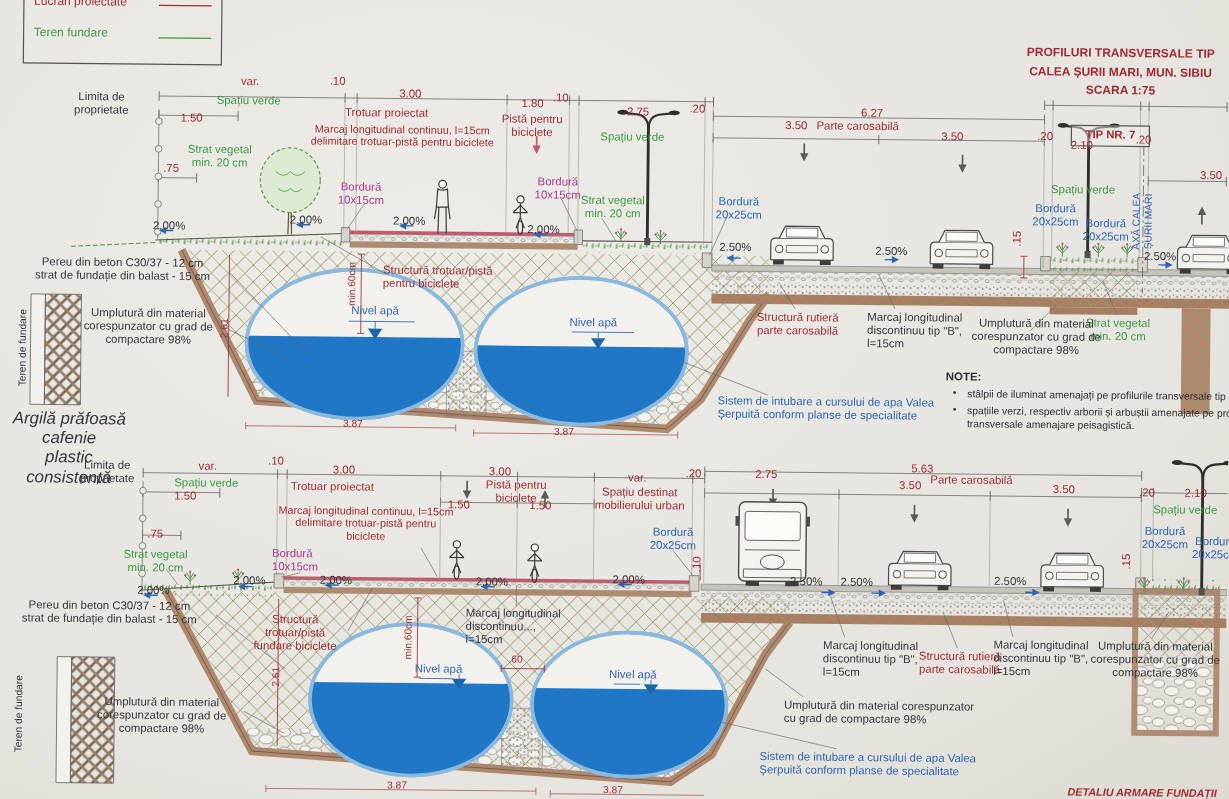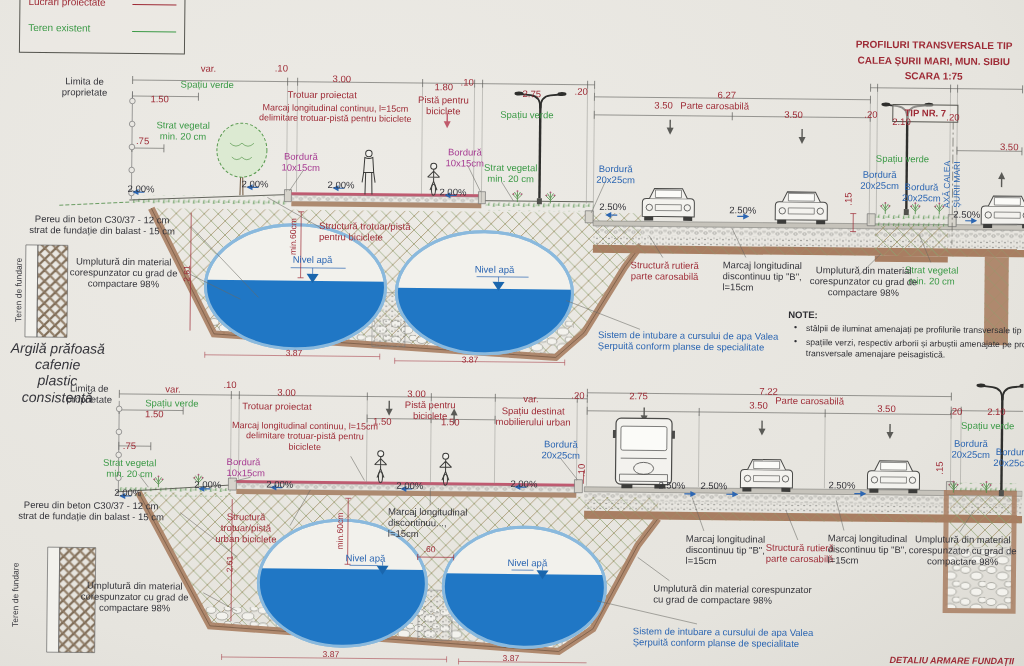--- a/index.html
+++ b/index.html
@@ -305,21 +305,21 @@
   <use href="#shrub" transform="translate(160,491)"></use>
   <use href="#shrub" transform="translate(200,489)"></use>
   <use href="#shrub" transform="translate(955,488)"></use>
   <use href="#shrub" transform="translate(988,488)"></use>
 </g>
 </svg>
 
 <div class="legend">
   <div class="legend-row" style="top:6px;color:#9e2b36">Lucrări proiectate</div>
   <span class="leg-line" style="right:8px;top:13px;border-color:#9e2b36"></span>
-  <div class="legend-row" style="top:32px;color:#3c9a47">Teren existent</div>
+  <div class="legend-row" style="top:32px;color:#3c9a47">Teren fundare</div>
   <span class="leg-line" style="right:8px;top:40px;border-color:#3c9a47"></span>
 </div>
 
 <div class="titleblock">
   <div>PROFILURI TRANSVERSALE TIP</div>
   <div>CALEA ȘURII MARI, MUN. SIBIU</div>
   <div>SCARA 1:75</div>
 </div>
 <div class="tipbox">TIP NR. 7</div>
 
@@ -442,42 +442,42 @@
       <div class="lbl" style="left: 524px; top: 393px; color: rgb(158, 43, 54); text-align: left;">var.</div>
       <div class="lbl" style="left: 484px; top: 405px; color: rgb(158, 43, 54); width: 100px;">Spațiu destinat
 mobilierului urban</div>
       <div class="lbl" style="left: 572px; top: 389px; color: rgb(158, 43, 54); text-align: left;">.20</div>
       <div class="lbl" style="left: 630px; top: 389px; color: rgb(158, 43, 54); text-align: left;">2.75</div>
       <div class="lbl" style="left: 538px; top: 438px; color: rgb(44, 102, 178); width: 48px;">Bordură
 20x25cm</div>
       <div class="lbl" style="left: 576px; top: 464px; color: rgb(158, 43, 54); text-align: left; transform: rotate(-90deg);">.10</div>
       <div class="lbl" style="left: 660px; top: 478px; color: rgb(53, 53, 59); text-align: left;">2.50%</div>
       <div class="lbl" style="left: 702px; top: 478px; color: rgb(53, 53, 59); text-align: left;">2.50%</div>
-      <div class="lbl" style="left: 760px; top: 383px; color: rgb(158, 43, 54); text-align: left;">7.22</div>
+      <div class="lbl" style="left: 760px; top: 383px; color: rgb(158, 43, 54); text-align: left;">5.63</div>
       <div class="lbl" style="left: 776px; top: 392px; color: rgb(158, 43, 54); text-align: left;">Parte carosabilă</div>
       <div class="lbl" style="left: 750px; top: 397px; color: rgb(158, 43, 54); text-align: left;">3.50</div>
       <div class="lbl" style="left: 878px; top: 399px; color: rgb(158, 43, 54); text-align: left;">3.50</div>
       <div class="lbl" style="left: 950px; top: 401px; color: rgb(158, 43, 54); text-align: left;">.20</div>
       <div class="lbl" style="left: 988px; top: 401px; color: rgb(158, 43, 54); text-align: left;">2.10</div>
       <div class="lbl" style="left: 962px; top: 415px; color: rgb(60, 154, 71); text-align: left;">Spațiu verde</div>
       <div class="lbl" style="left: 948px; top: 433px; color: rgb(44, 102, 178); width: 48px;">Bordură
 20x25cm</div>
       <div class="lbl" style="left: 990px; top: 441px; color: rgb(44, 102, 178); width: 48px;">Bordură
 20x25cm</div>
       <div class="lbl" style="left: 934px; top: 458px; color: rgb(158, 43, 54); text-align: left; transform: rotate(-90deg);">.15</div>
       <div class="lbl" style="left: 830px; top: 476px; color: rgb(53, 53, 59); text-align: left;">2.50%</div>
       <div class="lbl" style="left: 2px; top: 504px; color: rgb(53, 53, 59); width: 182px;">Pereu din beton C30/37 - 12 cm
 strat de fundație din balast - 15 cm</div>
       <div class="lbl" style="left: -20px; top: 595px; color: rgb(53, 53, 59); width: 78px; font-size: 8.5px; transform: rotate(-90deg);">Teren de fundare</div>
       <div class="lbl" style="left: 70px; top: 584px; color: rgb(53, 53, 59); width: 135px;">Umplutură din material
 corespunzator cu grad de
 compactare 98%</div>
       <div class="lbl" style="left: 204px; top: 514px; color: rgb(158, 43, 54); width: 88px;">Structură
 trotuar/pistă
-urban biciclete</div>
+fundare biciclete</div>
       <div class="lbl" style="left: 318px; top: 528px; color: rgb(158, 43, 54); width: 50px; font-size: 8.5px; transform: rotate(-90deg);">min.60cm</div>
       <div class="lbl" style="left: 348px; top: 554px; color: rgb(44, 102, 178); text-align: left;">Nivel apă</div>
       <div class="lbl" style="left: 510px; top: 557px; color: rgb(44, 102, 178); text-align: left;">Nivel apă</div>
       <div class="lbl" style="left: 218px; top: 562px; color: rgb(158, 43, 54); width: 30px; font-size: 8.5px; transform: rotate(-90deg);">2.61</div>
       <div class="lbl" style="left: 426px; top: 546px; color: rgb(158, 43, 54); text-align: left; font-size: 8.5px;">.60</div>
       <div class="lbl" style="left: 390px; top: 507px; color: rgb(53, 53, 59); width: 96px; text-align: left;">Marcaj longitudinal
 discontinuu...,
 l=15cm</div>
       <div class="lbl" style="left: 688px; top: 531px; color: rgb(53, 53, 59); width: 96px; text-align: left;">Marcaj longitudinal
 discontinuu tip "B",

